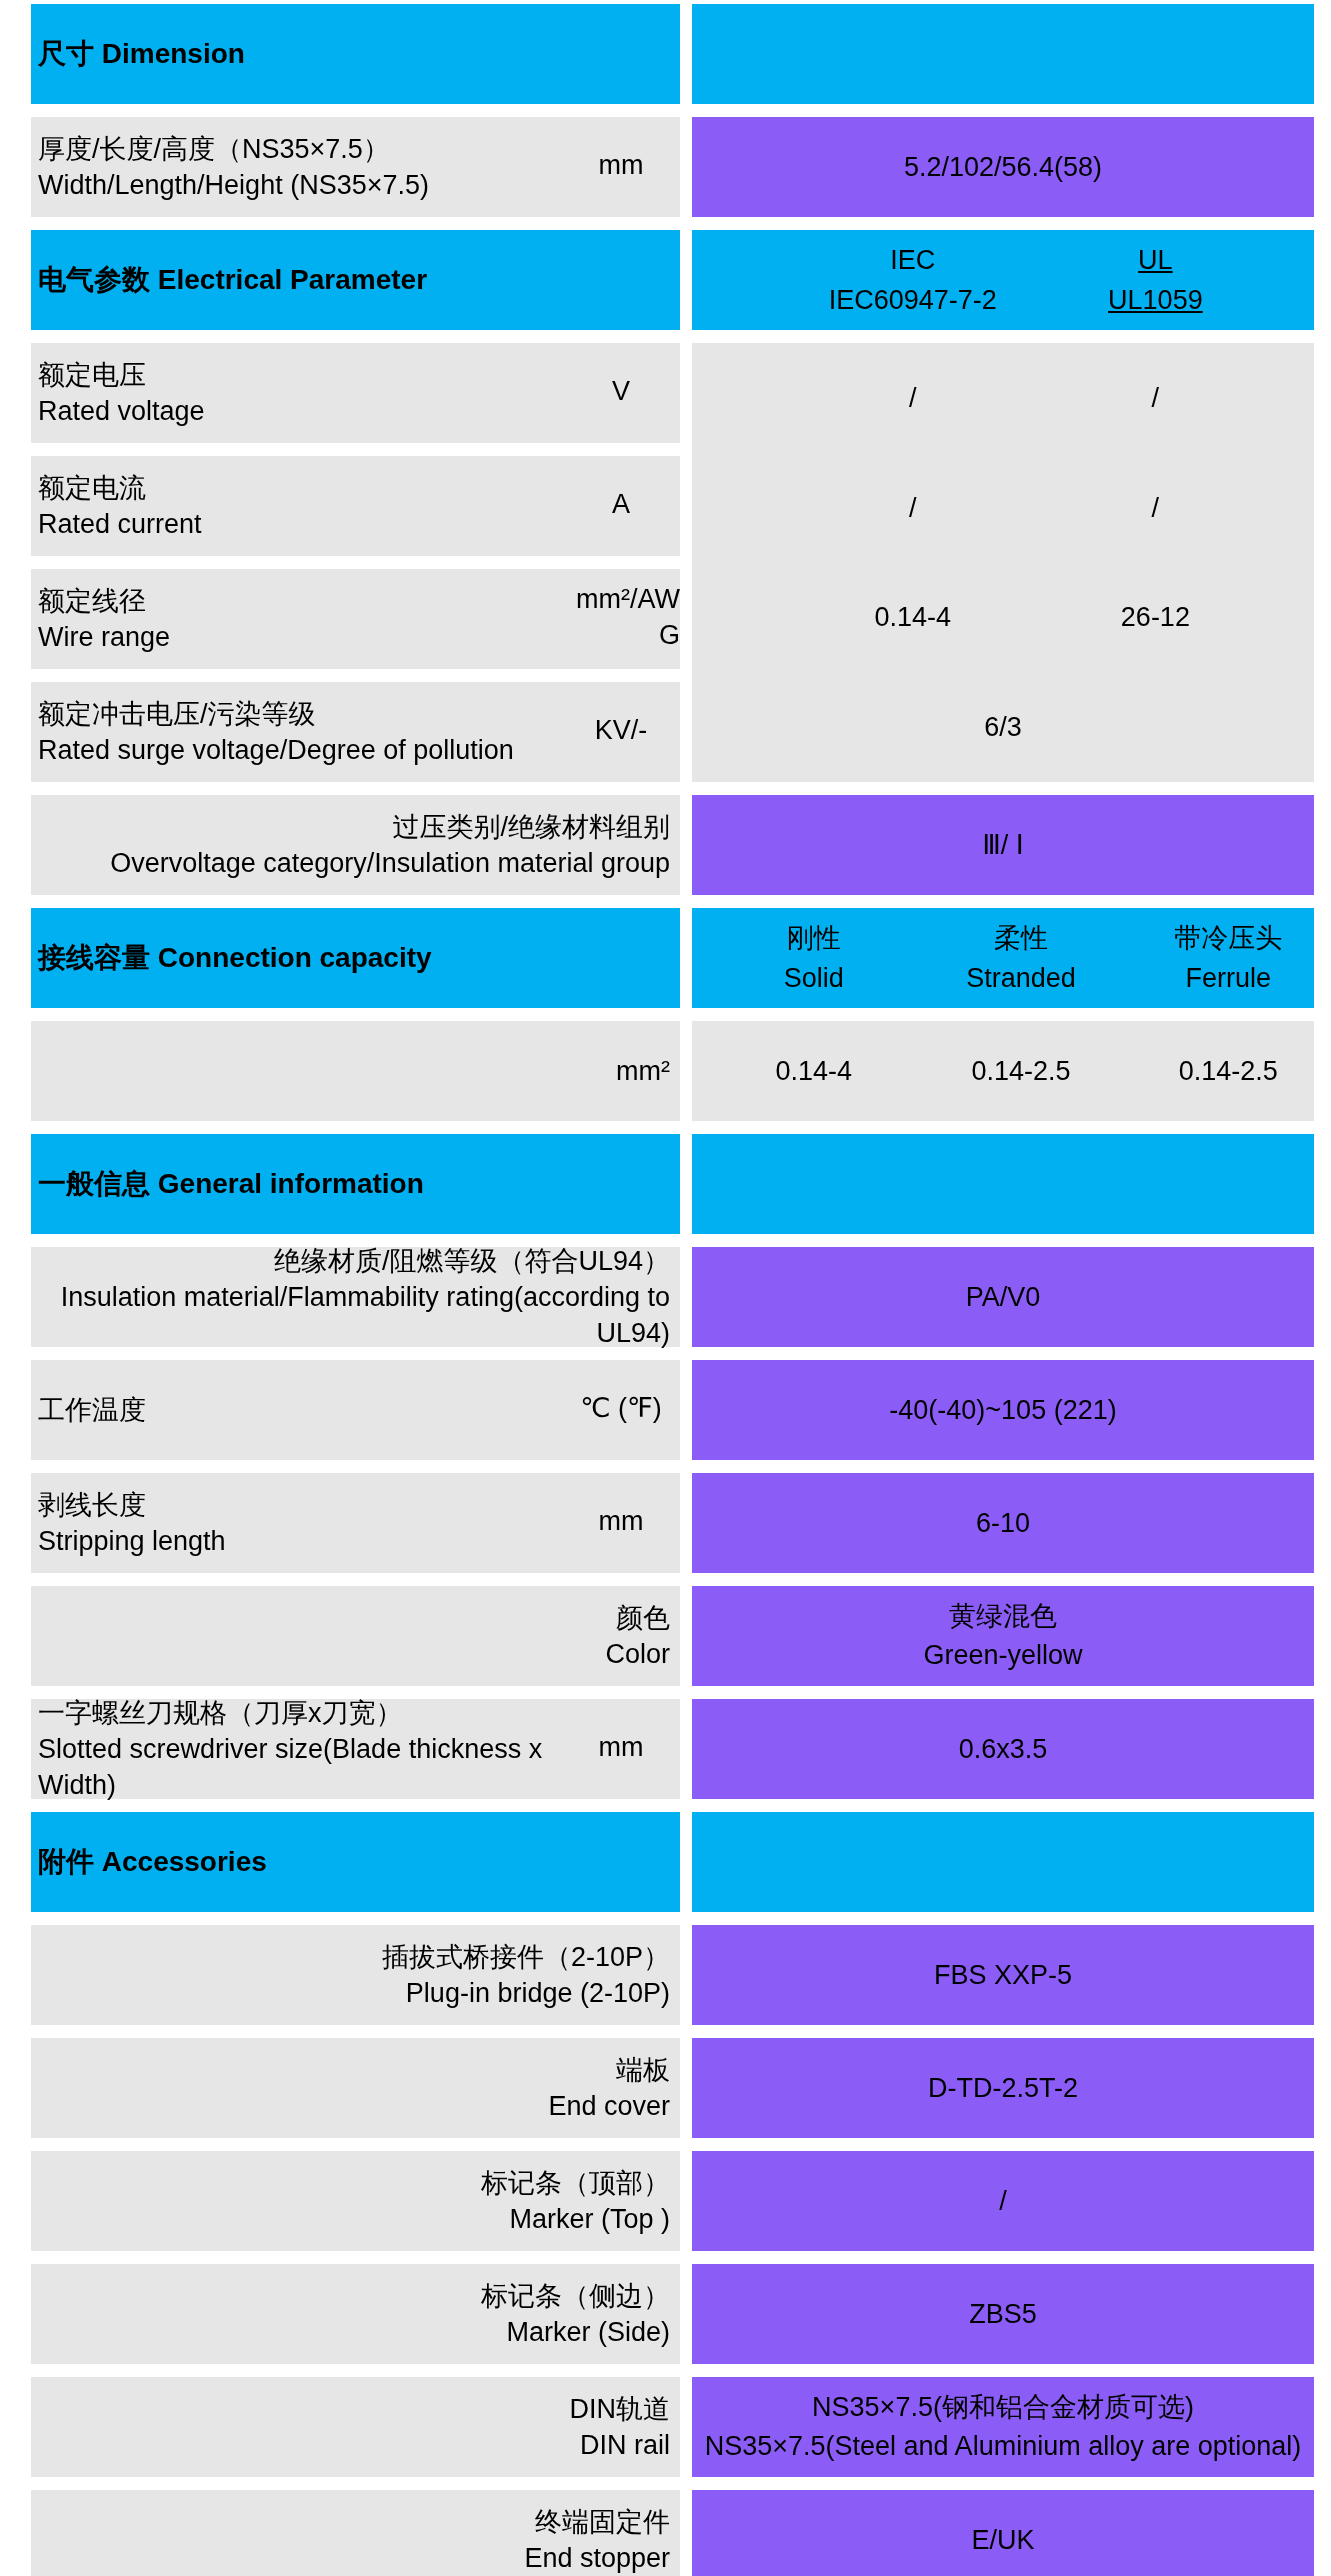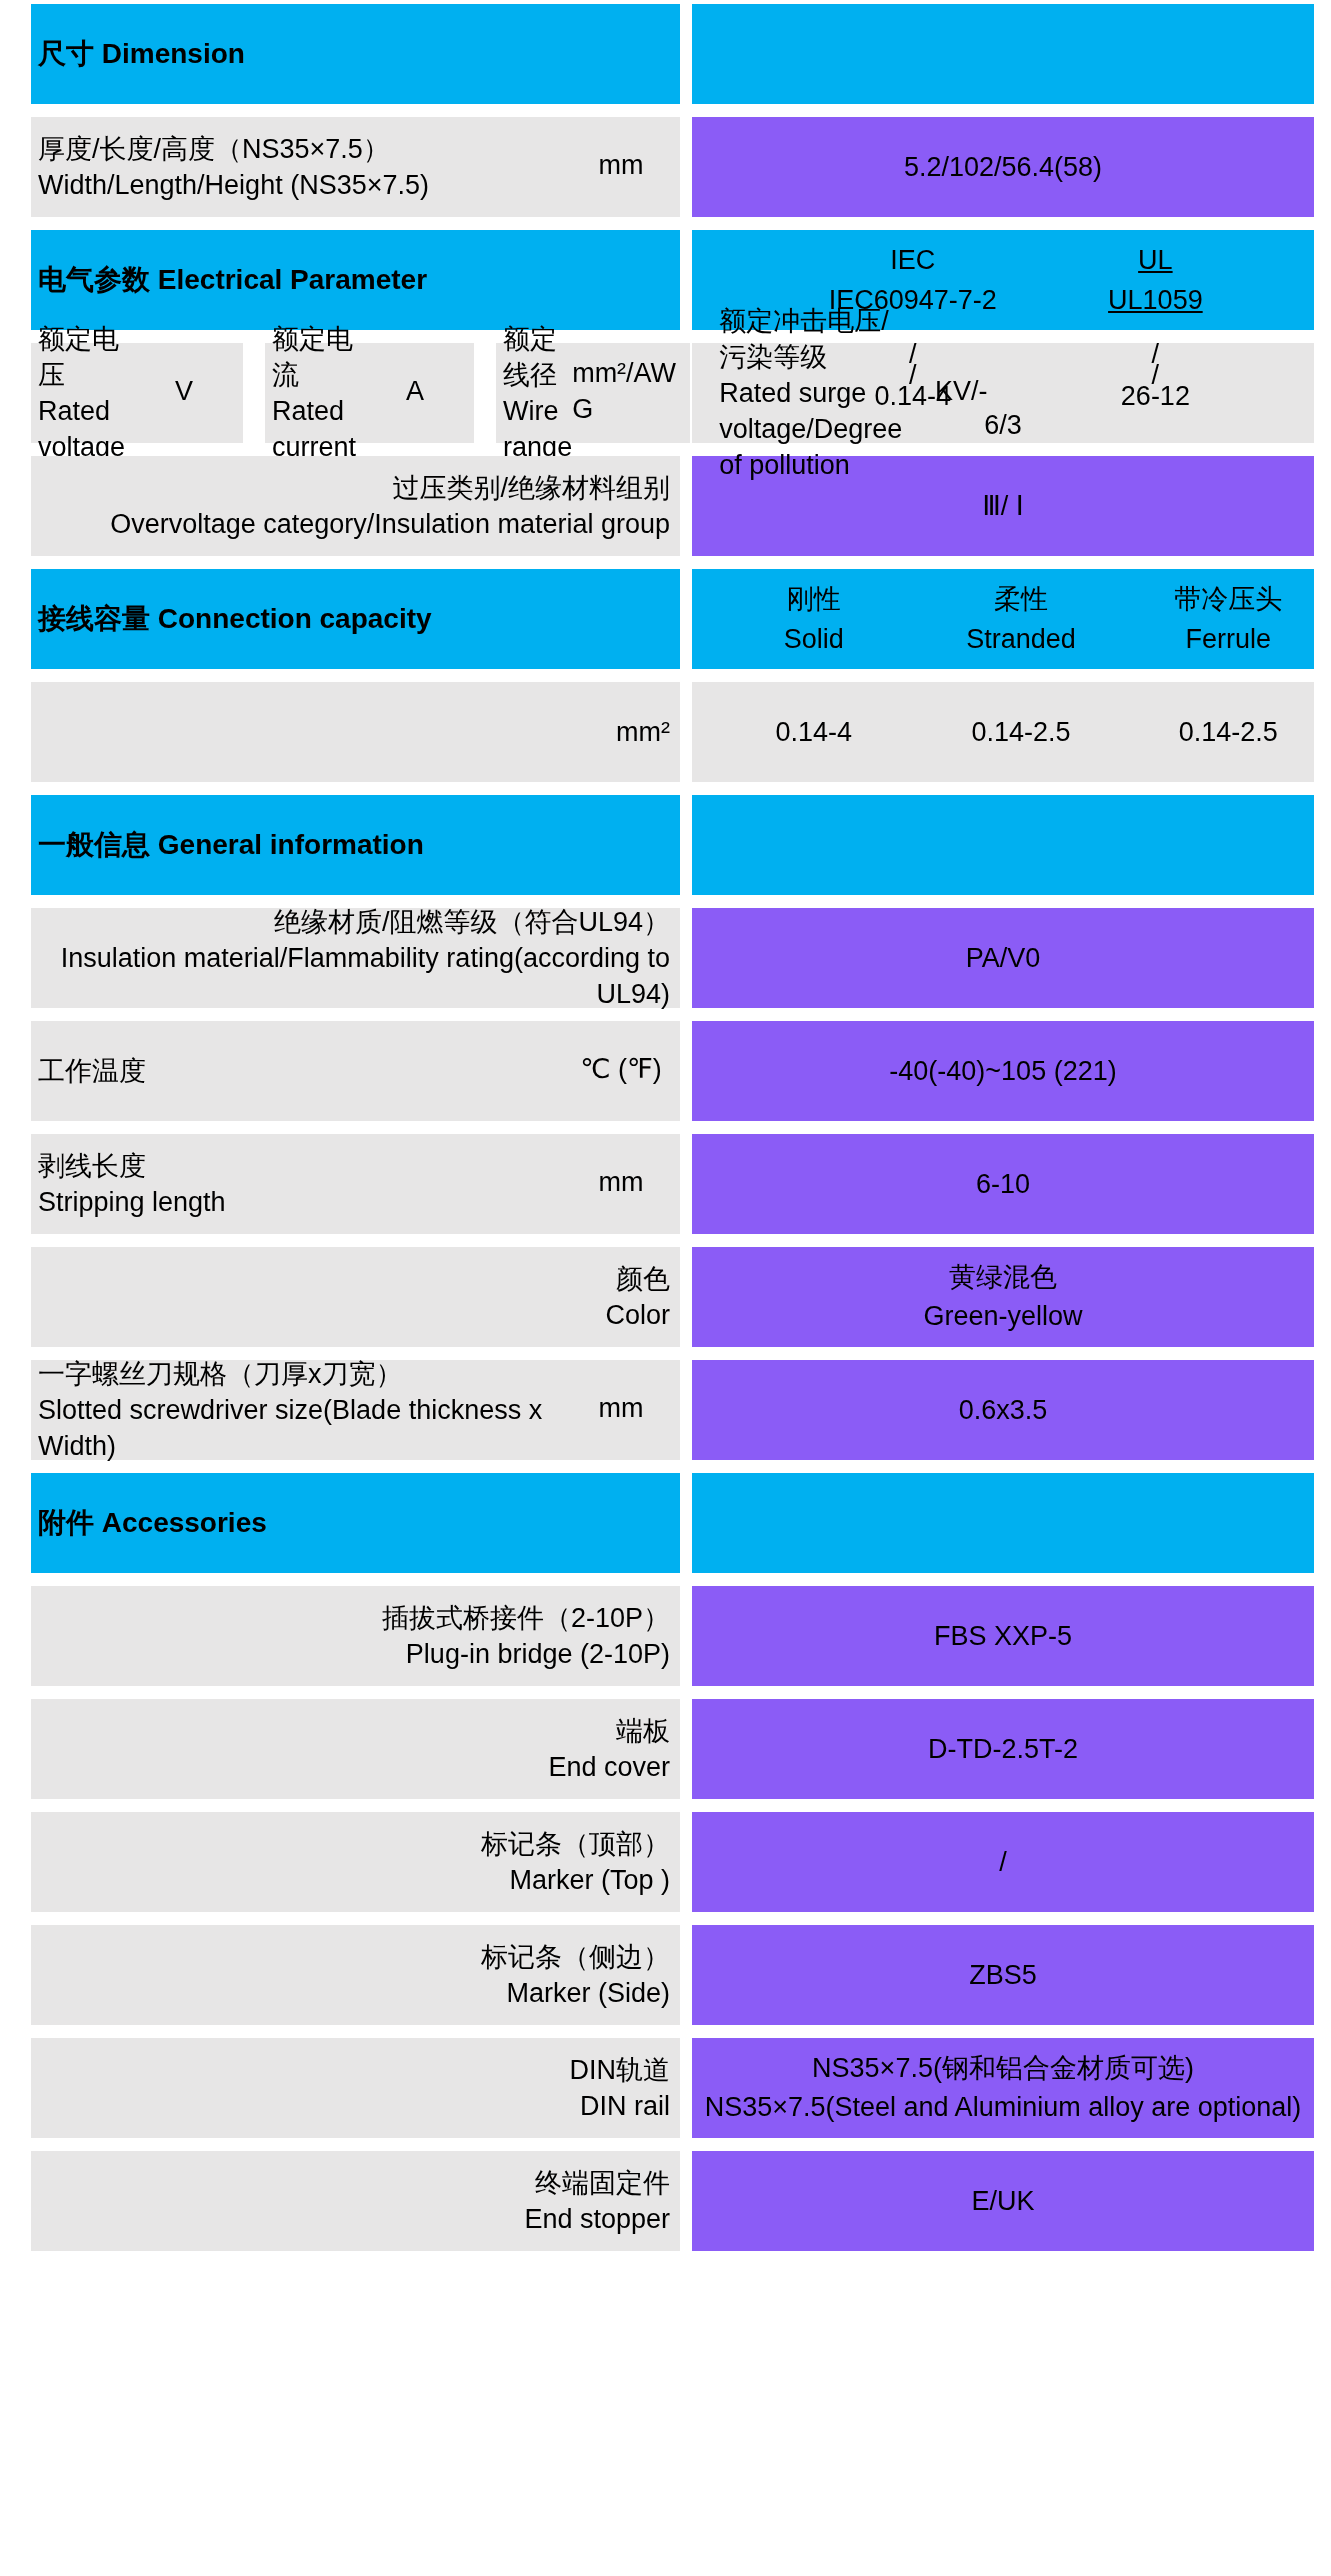--- a/index.html
+++ b/index.html
@@ -22,27 +22,27 @@
   .band .L{display:flex;align-items:center;padding-left:7px;}
   .band-title{font-weight:bold;font-size:28px;}
   
   .cell{background:#e7e6e6;}
   .cl{display:flex;align-items:center;position:relative;background:#e7e6e6;}
   .lab{padding:0 118px 0 7px;box-sizing:border-box;width:100%;}
   .cl.full .lab{padding-right:10px;text-align:right;}
   .unit{
     position:absolute;right:0;top:0;bottom:4px;width:118px;
     display:flex;align-items:center;justify-content:center;
-    text-align:left;word-break:break-all;
+    text-align:right;word-break:break-all;
   }
   .cr{background:#8b5cf6;display:flex;flex-direction:column;
       align-items:center;justify-content:center;text-align:center;}
   .cr .v2{line-height:39px;}
   
-  .gleft{display:flex;flex-direction:row;gap:22px;width:649px;flex:none;}
+  .gleft{display:flex;flex-direction:column;gap:13px;width:649px;flex:none;}
   .gleft .cl{height:100px;}
   .merged{display:flex;flex-direction:column;padding:0;}
   .vrow{flex:1;position:relative;}
   .vrow.center{display:flex;align-items:center;justify-content:center;}
   .p1,.p2{position:absolute;top:50%;transform:translate(-50%,-50%);text-align:center;white-space:nowrap;}
   .p1{left:35.5%;}
   .p2{left:74.5%;}
   
   .band .R{position:relative;}
   .pcol{position:absolute;top:50%;transform:translate(-50%,-50%);text-align:center;line-height:40px;white-space:nowrap;}

